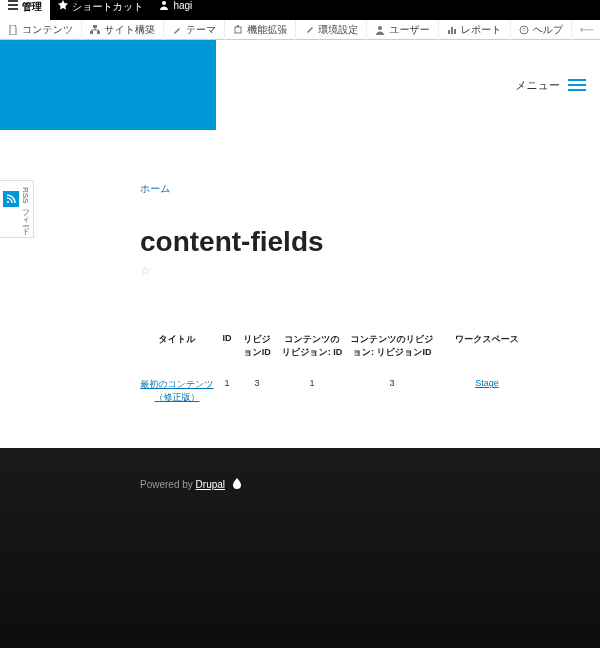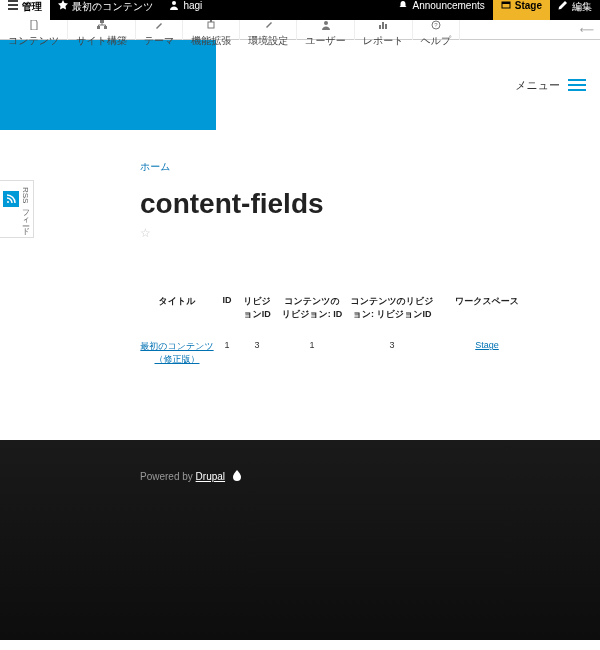--- a/index.html
+++ b/index.html
@@ -9,41 +9,41 @@
 .toolbar-top { background: #000; height: 20px; display: flex; align-items: center; color: #fff; font-size: 10px; }
 .toolbar-top .left { display: flex; align-items: center; flex: 1; }
 .toolbar-top .right { display: flex; align-items: center; }
 .tb-item { display: flex; align-items: flex-start; padding: 0 8px; height: 20px; gap: 4px; cursor: pointer; }
 .tb-item.manage { background: #fff; color: #000; font-weight: bold; }
 .tb-item.stage { background: #f0b429; color: #000; font-weight: bold; }
 .icon { display: inline-flex; width: 10px; height: 10px; }
 
 
 .toolbar-sub { background: #fff; border-bottom: 1px solid #ccc; height: 20px; display: flex; align-items: center; font-size: 10px; color: #444; }
-.ts-item { display: flex; align-items: center; padding: 0 8px; height: 20px; gap: 4px; cursor: pointer; border-right: 1px solid #eee; flex-direction: column; }
+.ts-item { display: flex; align-items: center; padding: 0 8px; height: 20px; gap: 4px; cursor: pointer; border-right: 1px solid #eee; }
 .ts-spacer { flex: 1; }
 .ts-arrow { padding: 0 6px; color: #999; }
 
 
 .header { background: linear-gradient(to right, #0099d8 0%, #0099d8 36%, #fff 36%, #fff 100%); height: 90px; display: flex; align-items: center; }
 .header-title { color: #fff; font-size: 18px; font-weight: bold; padding-left: 56px; }
 .header-right { margin-left: auto; display: flex; align-items: center; padding-right: 14px; gap: 8px; }
 .menu-label { font-size: 11px; color: #333; }
 .hamburger { display: flex; flex-direction: column; gap: 3px; cursor: pointer; }
 .hamburger span { width: 18px; height: 2px; background: #0099d8; }
 
 
 .rss-tab { position: absolute; left: 0; top: 180px; background: #fff; border: 1px solid #ddd; border-left: none; font-size: 8px; writing-mode: vertical-rl; padding: 6px 3px; color: #666; }
 .rss-icon-box { background: #0099d8; width: 16px; height: 16px; display: flex; align-items: center; justify-content: center; margin-top: 4px; }
 
 
 .main { padding: 30px 60px 30px 140px; background: #fff; min-height: 310px; }
-.breadcrumb { font-size: 10px; }
+.breadcrumb { font-size: 10px; margin-top: 22px; }
 .breadcrumb a { color: #0071b3; text-decoration: none; }
-.page-title { font-size: 28px; font-weight: 900; color: #222; margin-top: 14px; }
+.page-title { font-size: 28px; font-weight: 900; color: #222; margin-top: 30px; }
 .star { color: #ccc; font-size: 12px; margin-top: 6px; display: inline-block; }
 
 
 .table { width: 100%; margin-top: 50px; font-size: 9px; border-collapse: collapse; }
 .table th { text-align: center; color: #222; font-weight: bold; padding: 4px 6px 4px 0; vertical-align: top; border-bottom: 1px solid transparent; }
 .table td { padding: 14px 6px 14px 0; vertical-align: top; color: #333; text-align: center; }
 .table td a { color: #0071b3; text-decoration: underline; }
 
 
 .footer { background: linear-gradient(to bottom, #1a1a1a, #0d0d0d); height: 200px; color: #999; font-size: 10px; padding: 30px 0 10px 140px; }
@@ -62,57 +62,30 @@
           </svg>
         </span>
       <span>管理</span>
     </div>
     <div class="tb-item">
       <span class="icon">
           <svg viewBox="0 0 10 10">
             <path d="M5 0l1.5 3 3.5.5-2.5 2.5.5 3.5L5 8 2 9.5l.5-3.5L0 3.5 3.5 3z" fill="#fff"></path>
           </svg>
         </span>
-      <span>最初のコンテンツ</span>
+      <span>ショートカット</span>
     </div>
     <div class="tb-item">
       <span class="icon">
           <svg viewBox="0 0 10 10">
             <circle cx="5" cy="3" r="2" fill="#fff"></circle>
             <path d="M1 10c0-2 2-3.5 4-3.5s4 1.5 4 3.5" fill="#fff"></path>
           </svg>
         </span>
       <span>hagi</span>
-    </div>
-  </div>
-  <div class="right">
-    <div class="tb-item">
-      <span class="icon">
-          <svg viewBox="0 0 10 10">
-            <path d="M5 1c1.5 0 2.5 1 2.5 3v2l1 1H1.5l1-1V4c0-2 1-3 2.5-3z" fill="#fff"></path>
-          </svg>
-        </span>
-      <span>Announcements</span>
-    </div>
-    <div class="tb-item stage">
-      <span class="icon">
-          <svg viewBox="0 0 10 10">
-            <rect x="1" y="2" width="8" height="6" fill="none" stroke="#000"></rect>
-            <rect x="1" y="2" width="8" height="2" fill="#000"></rect>
-          </svg>
-        </span>
-      <span>Stage</span>
-    </div>
-    <div class="tb-item">
-      <span class="icon">
-          <svg viewBox="0 0 10 10">
-            <path d="M7 1l2 2-6 6-2.5.5L1 7z" fill="#fff"></path>
-          </svg>
-        </span>
-      <span>編集</span>
     </div>
   </div>
 </div>
 
 <div class="toolbar-sub">
   <div class="ts-item">
     <span class="icon">
         <svg viewBox="0 0 10 10">
           <path d="M2 0h5l1 2v8H2z" fill="none" stroke="#777"></path>
         </svg>

